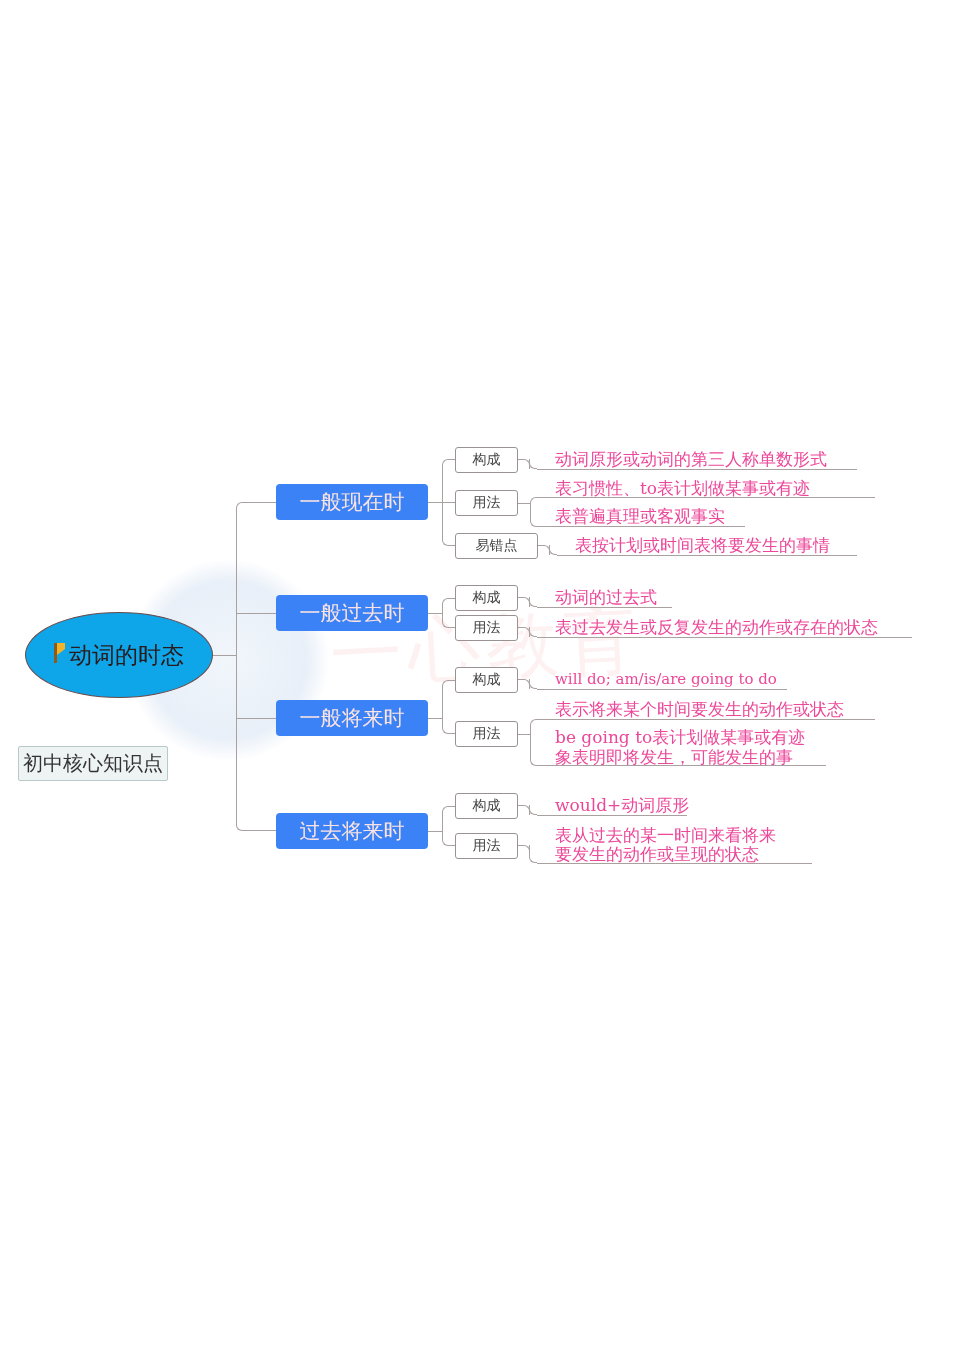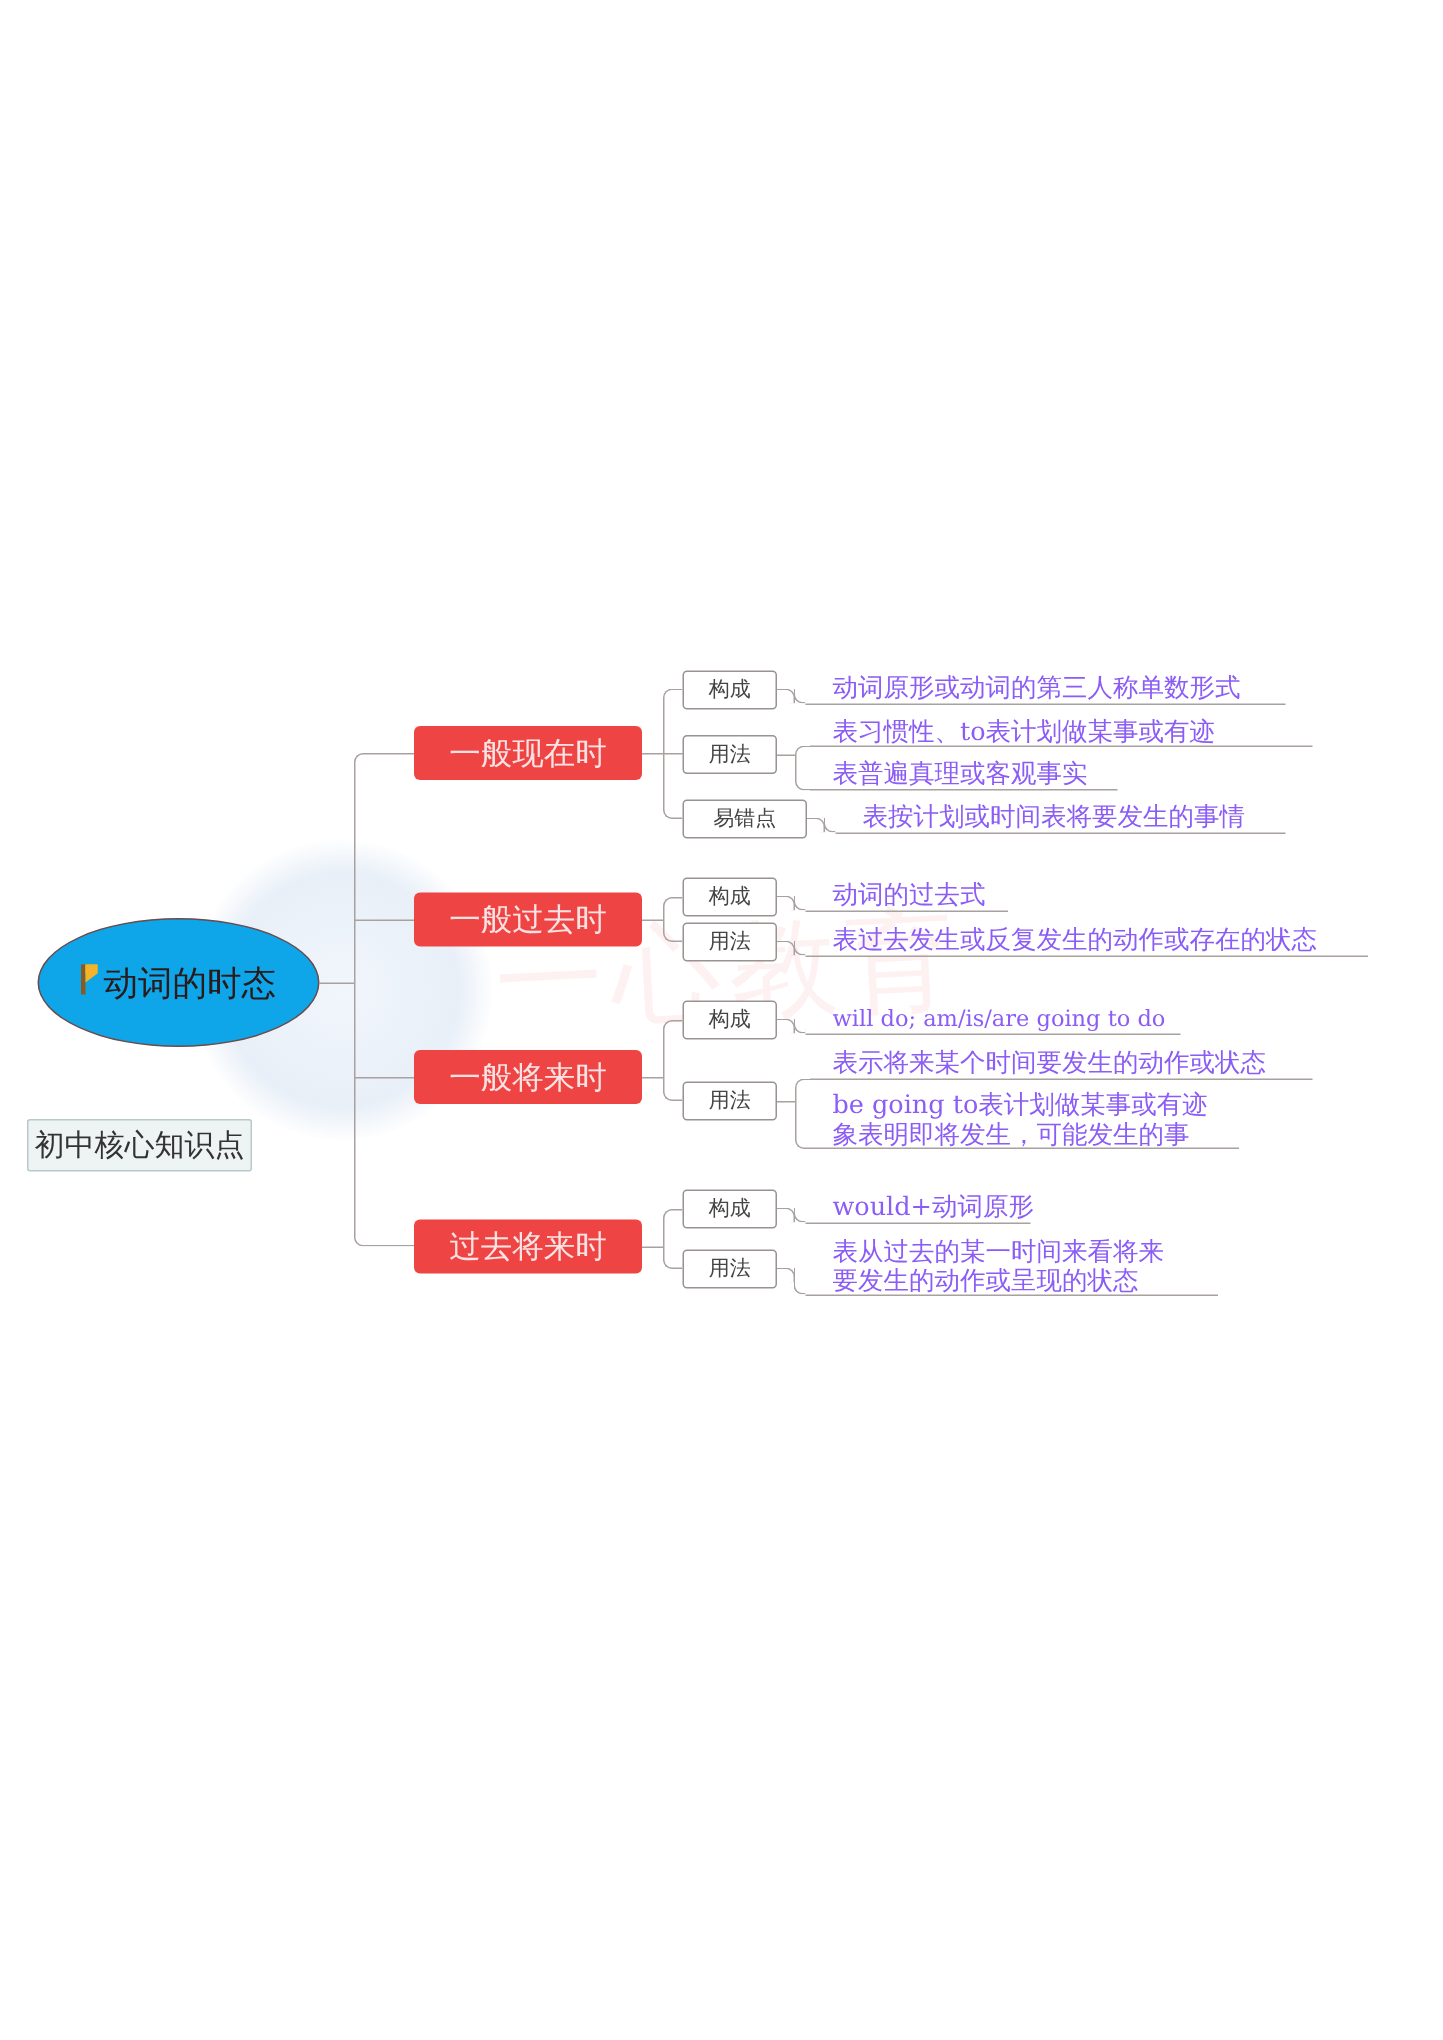--- a/index.html
+++ b/index.html
@@ -13,25 +13,25 @@
     background:#0ea5e9; border:1.5px solid #6b4a4a; box-sizing:border-box;
     display:flex; align-items:center; justify-content:center; }
   .root .flag { width:3px; height:20px; background:#8a5a20; position:relative; margin-right:12px; margin-top:-4px; }
   .root .flag::after { content:""; position:absolute; left:3px; top:0; width:0; height:0;
     border-top:6px solid #f3b42a; border-bottom:6px solid transparent; border-left:8px solid #f3b42a; }
   .root-label { font-family:"DejaVu Sans","Liberation Sans",sans-serif; font-size:23px; color:#2a1a1a; }
   .tag { position:absolute; left:18px; top:746px; width:150px; height:35px; box-sizing:border-box;
     background:#eef3f3; border:1px solid #b7c9c9; border-radius:2px; display:flex; align-items:center; justify-content:center;
     font-size:20px; color:#333; }
   .line { position:absolute; background:#a9a0a0; }
-  .tense { position:absolute; left:276px; width:152px; height:36px; background:#ef4444; border-radius:4px;
+  .tense { position:absolute; left:276px; width:152px; height:36px; background:#3b82f6; border-radius:4px;
     color:#fbe3e3; font-size:21px; display:flex; align-items:center; justify-content:center; }
   .sub { position:absolute; height:26px; box-sizing:border-box; border:1px solid #9a9292; border-radius:3px;
     background:#fff; font-size:14px; color:#444; display:flex; align-items:center; justify-content:center; }
-  .content { position:absolute; font-size:17px; color:#8b5cf6; line-height:19px; white-space:nowrap; }
+  .content { position:absolute; font-size:17px; color:#ec4899; line-height:19px; white-space:nowrap; }
   .uline { position:absolute; height:1px; background:#a9a0a0; }
   .bracket { position:absolute; border-left:1px solid #a9a0a0; border-top:1px solid #a9a0a0; border-bottom:1px solid #a9a0a0;
     border-radius:6px 0 0 6px; box-sizing:border-box; }
   .hook { position:absolute; border-top:1px solid #a9a0a0; border-right:1px solid #a9a0a0; border-radius:0 6px 0 0; box-sizing:border-box; }
   .elbow { position:absolute; border-left:1px solid #a9a0a0; border-bottom:1px solid #a9a0a0; border-radius:0 0 0 6px; box-sizing:border-box;}
 </style>
 </head>
 <body>
 
 <div class="watermark-circle"></div>

